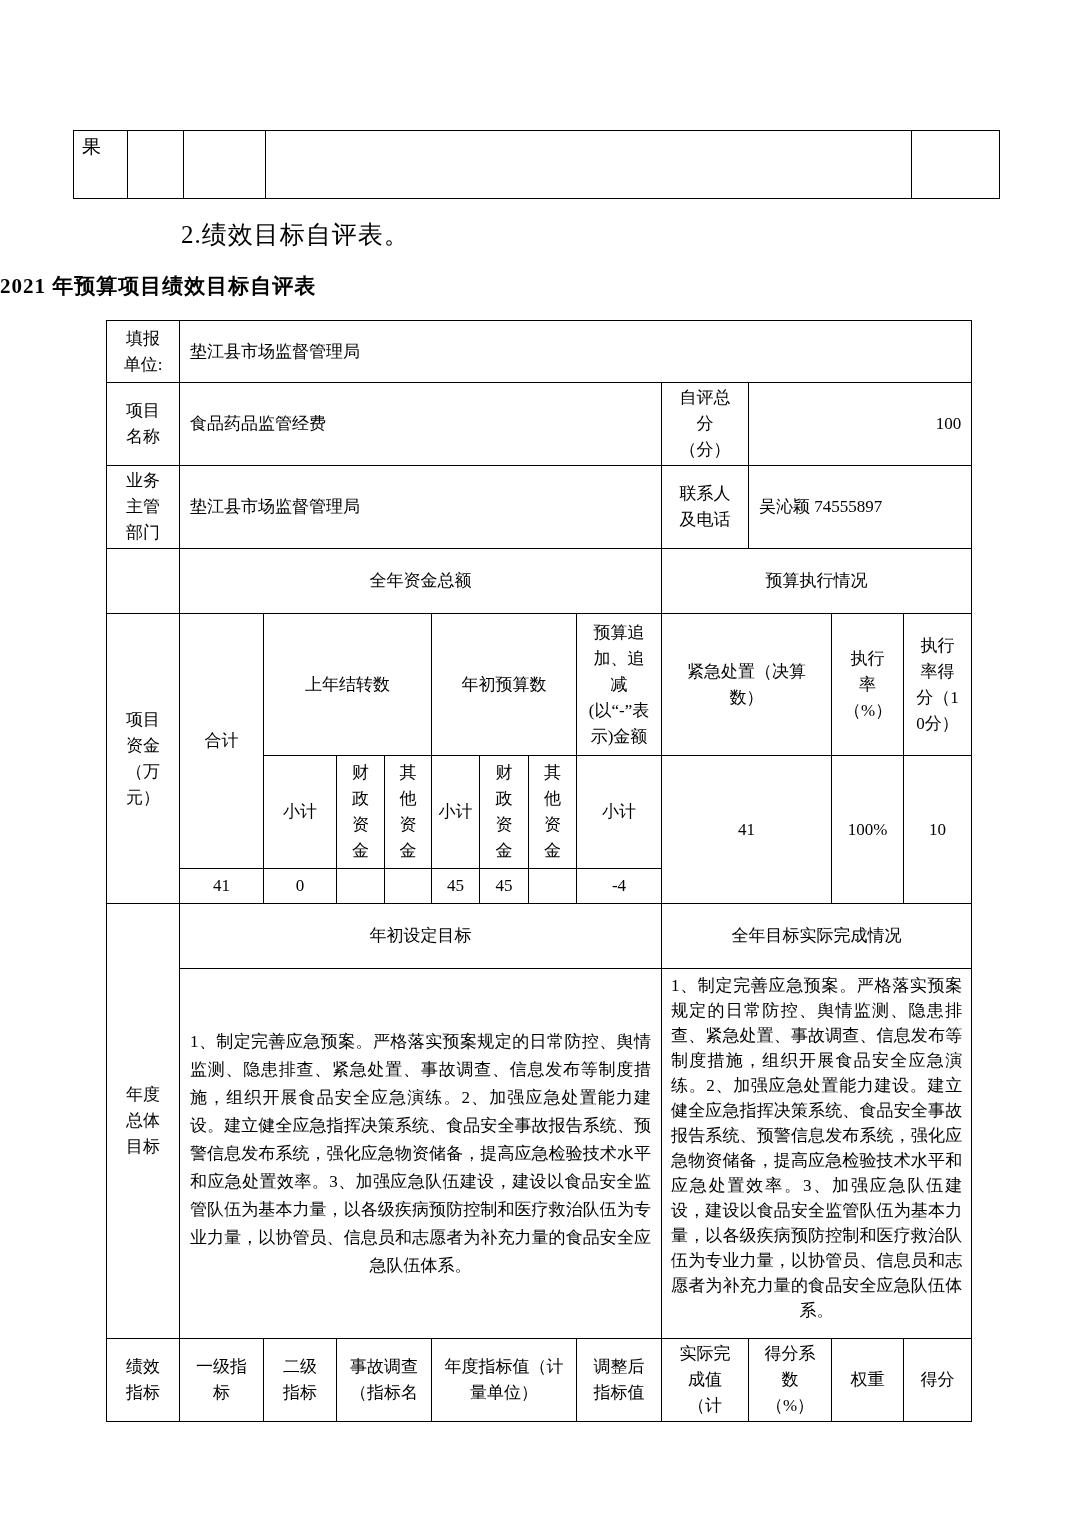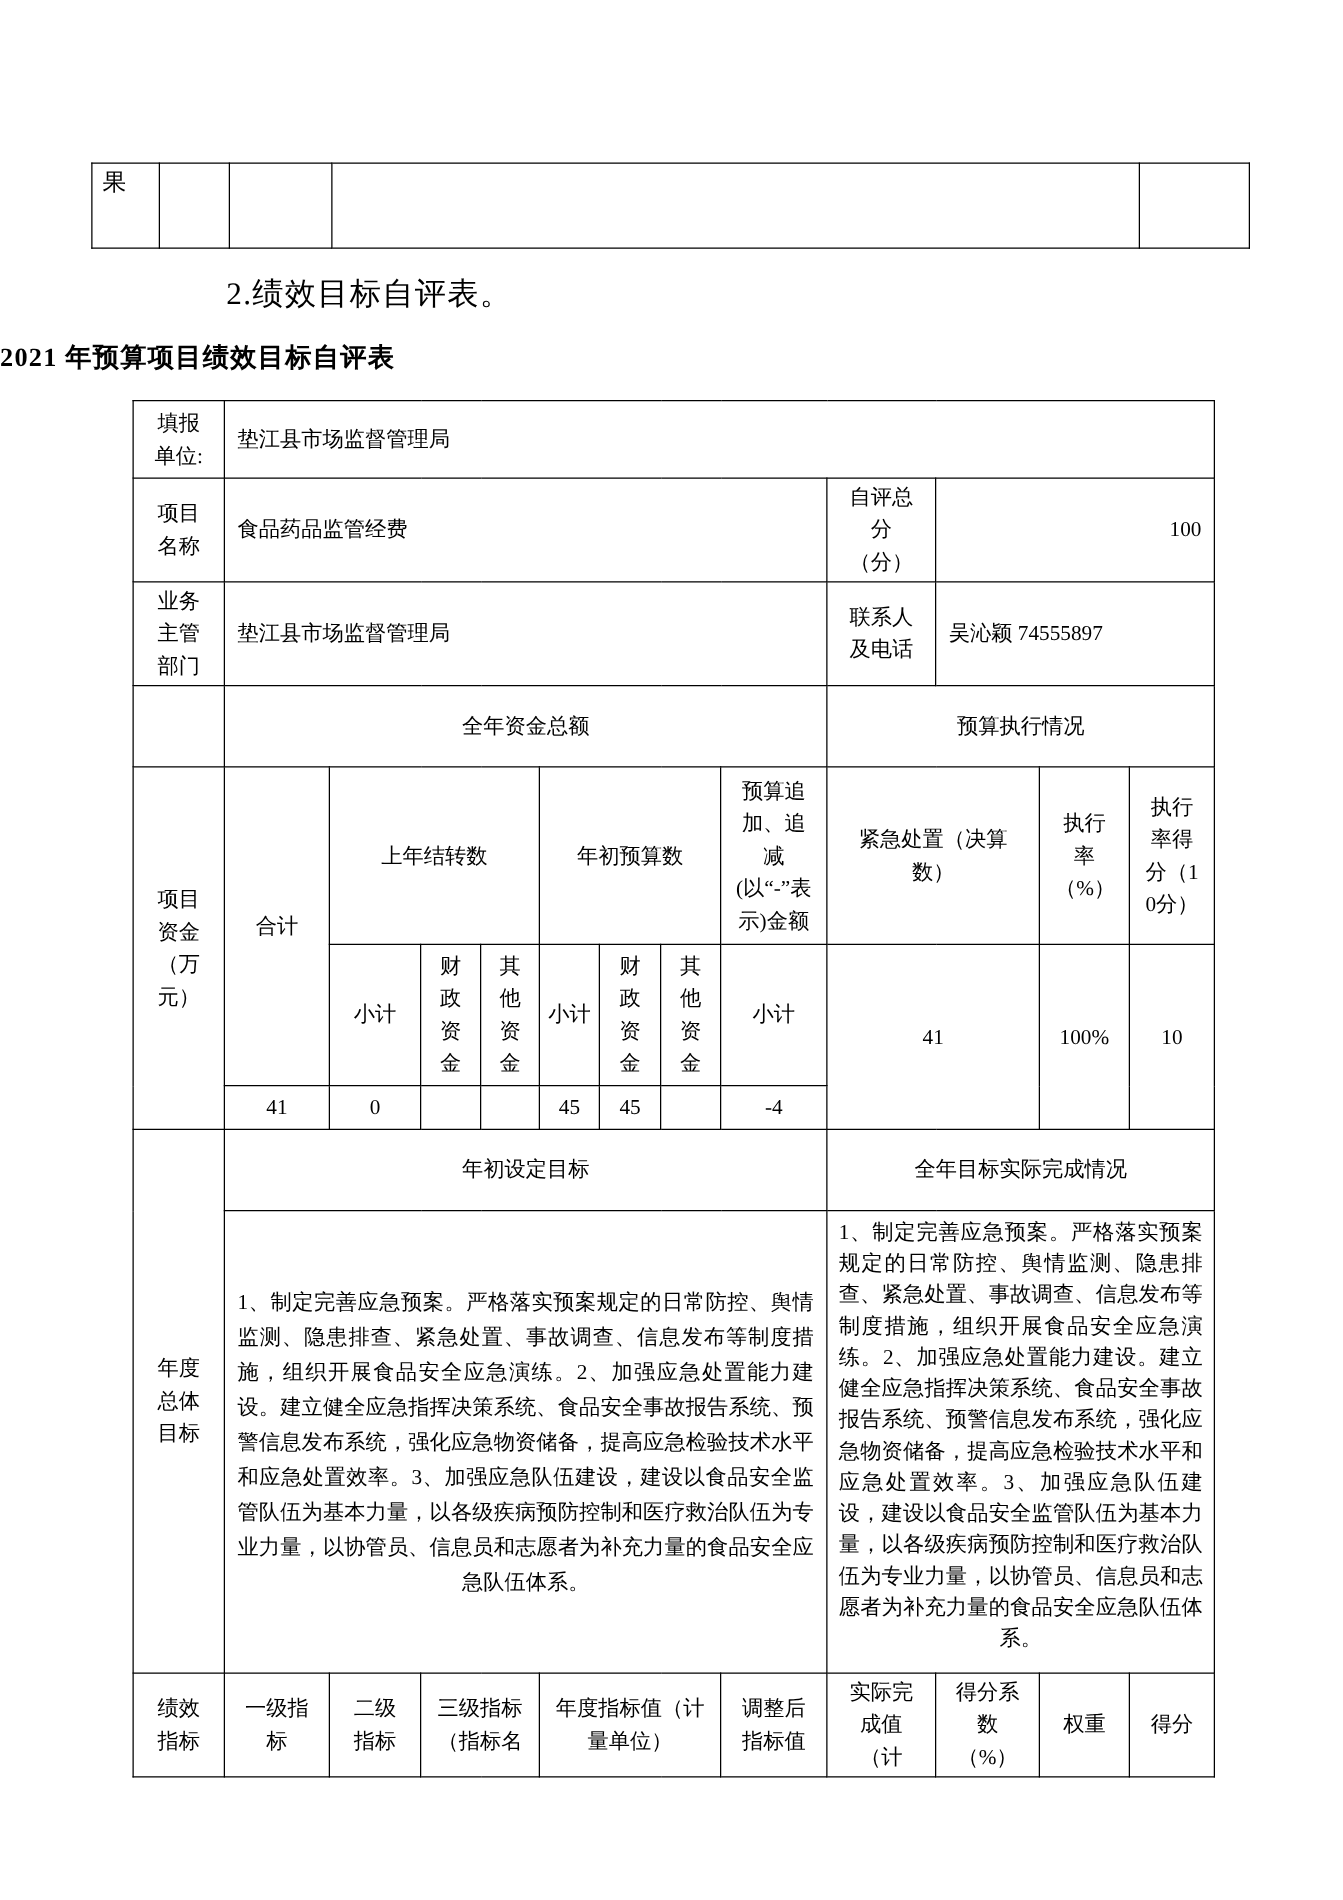--- a/index.html
+++ b/index.html
@@ -168,21 +168,21 @@
 
       <tr style="height:370px">
         <td colspan="8" class="goal-left">1、制定完善应急预案。严格落实预案规定的日常防控、舆情监测、隐患排查、紧急处置、事故调查、信息发布等制度措施，组织开展食品安全应急演练。2、加强应急处置能力建设。建立健全应急指挥决策系统、食品安全事故报告系统、预警信息发布系统，强化应急物资储备，提高应急检验技术水平和应急处置效率。3、加强应急队伍建设，建设以食品安全监管队伍为基本力量，以各级疾病预防控制和医疗救治队伍为专业力量，以协管员、信息员和志愿者为补充力量的食品安全应急队伍体系。</td>
         <td colspan="4" class="goal-right">1、制定完善应急预案。严格落实预案规定的日常防控、舆情监测、隐患排查、紧急处置、事故调查、信息发布等制度措施，组织开展食品安全应急演练。2、加强应急处置能力建设。建立健全应急指挥决策系统、食品安全事故报告系统、预警信息发布系统，强化应急物资储备，提高应急检验技术水平和应急处置效率。3、加强应急队伍建设，建设以食品安全监管队伍为基本力量，以各级疾病预防控制和医疗救治队伍为专业力量，以协管员、信息员和志愿者为补充力量的食品安全应急队伍体系。</td>
       </tr>
 
       <tr style="height:72px">
         <td class="p12">绩效指标</td>
         <td class="p12">一级指标</td>
         <td class="p14">二级指标</td>
-        <td colspan="2">三级指标（指标名</td>
+        <td colspan="2">事故调查（指标名</td>
         <td colspan="3">年度指标值（计量单位）</td>
         <td class="p12">调整后指标值</td>
         <td class="p12">实际完成值（计</td>
         <td>得分系数（%）</td>
         <td>权重</td>
         <td>得分</td>
       </tr>
     </tbody>
   </table>
 

